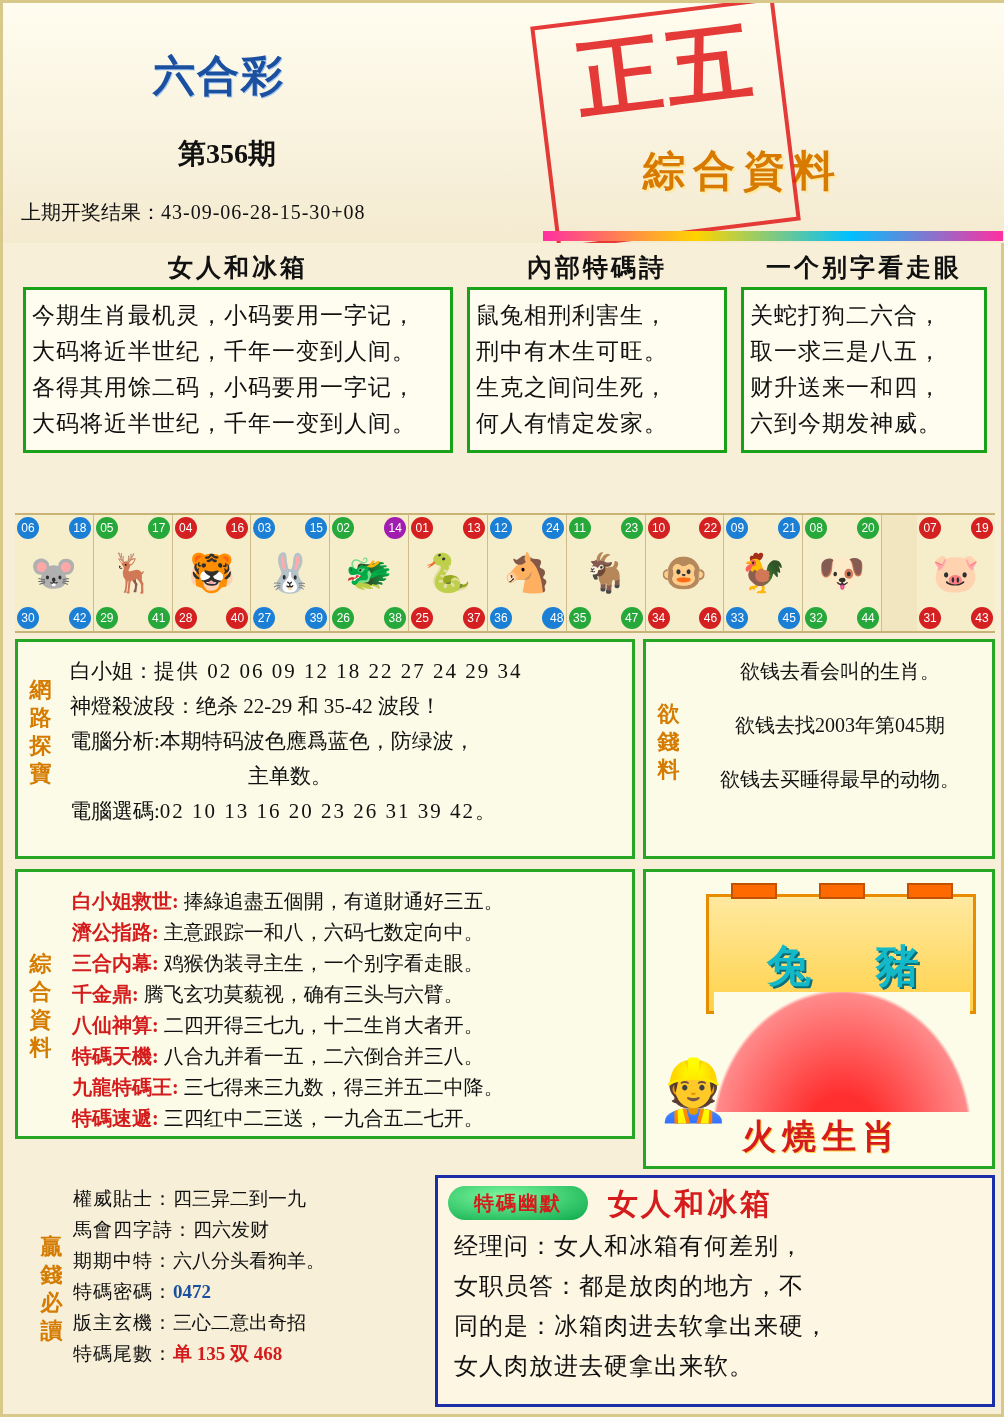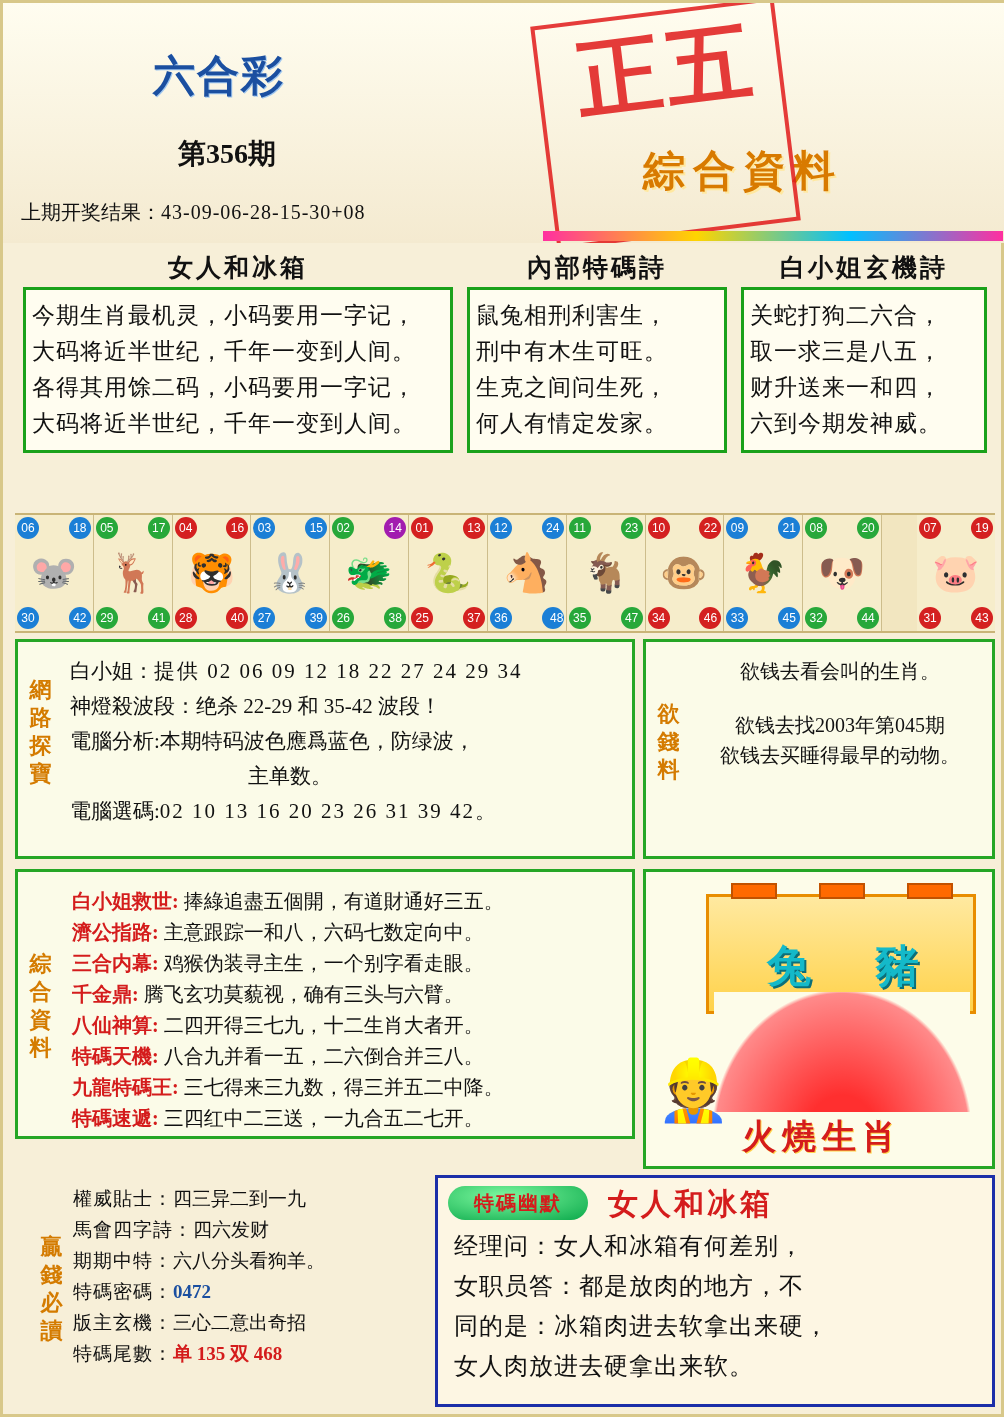--- a/index.html
+++ b/index.html
@@ -234,21 +234,21 @@
     </div>
 
     <div class="poem-title" id="poem2-title">內部特碼詩</div>
     <div class="poem-box" id="poem2">
       <div class="poem-line">鼠兔相刑利害生，</div>
       <div class="poem-line">刑中有木生可旺。</div>
       <div class="poem-line">生克之间问生死，</div>
       <div class="poem-line">何人有情定发家。</div>
     </div>
 
-    <div class="poem-title" id="poem3-title">白小姐玄機詩</div>
+    <div class="poem-title" id="poem3-title">一个别字看走眼</div>
     <div class="poem-box" id="poem3">
       <div class="poem-line">关蛇打狗二六合，</div>
       <div class="poem-line">取一求三是八五，</div>
       <div class="poem-line">财升送来一和四，</div>
       <div class="poem-line">六到今期发神威。</div>
     </div>
   </div>
 
   <div id="zodiac">
       <div class="z-cell">
@@ -345,21 +345,21 @@
       <div class="ml-row"><span>電腦分析:</span><span>本期特码波色應爲蓝色，防绿波，</span></div>
       <div class="ml-row" style="text-align:center; padding-right:120px;"><span>主单数。</span></div>
       <div class="ml-row"><span>電腦選碼:</span><span class="nums-blue">02 10 13 16 20 23 26 31 39 42。</span></div>
     </div>
   </div>
 
   <div id="mid-right">
     <div class="sidelabel" style="left:8px; top:58px; width:30px;">欲錢料</div>
     <div style="position:absolute; left:46px; top:14px; width:296px;">
       <div class="mr-line" style="margin-bottom:24px;">欲钱去看会叫的生肖。</div>
-      <div class="mr-line" style="">欲钱去找2003年第045期</div>
+      <div class="mr-line" style="margin-bottom:24px;">欲钱去找2003年第045期</div>
       <div class="mr-line">欲钱去买睡得最早的动物。</div>
     </div>
   </div>
 
   <div id="combo">
     <div class="sidelabel" style="left:6px; top:78px; width:34px;">綜合資料</div>
     <div style="position:absolute; left:54px; top:14px; width:556px;">
       <div class="combo-row"><span class="combo-key">白小姐救世:</span> <span class="combo-val">捧綠追盡五個開，有道財通好三五。</span></div>
       <div class="combo-row"><span class="combo-key">濟公指路:</span> <span class="combo-val">主意跟踪一和八，六码七数定向中。</span></div>
       <div class="combo-row"><span class="combo-key">三合内幕:</span> <span class="combo-val">鸡猴伪装寻主生，一个别字看走眼。</span></div>

